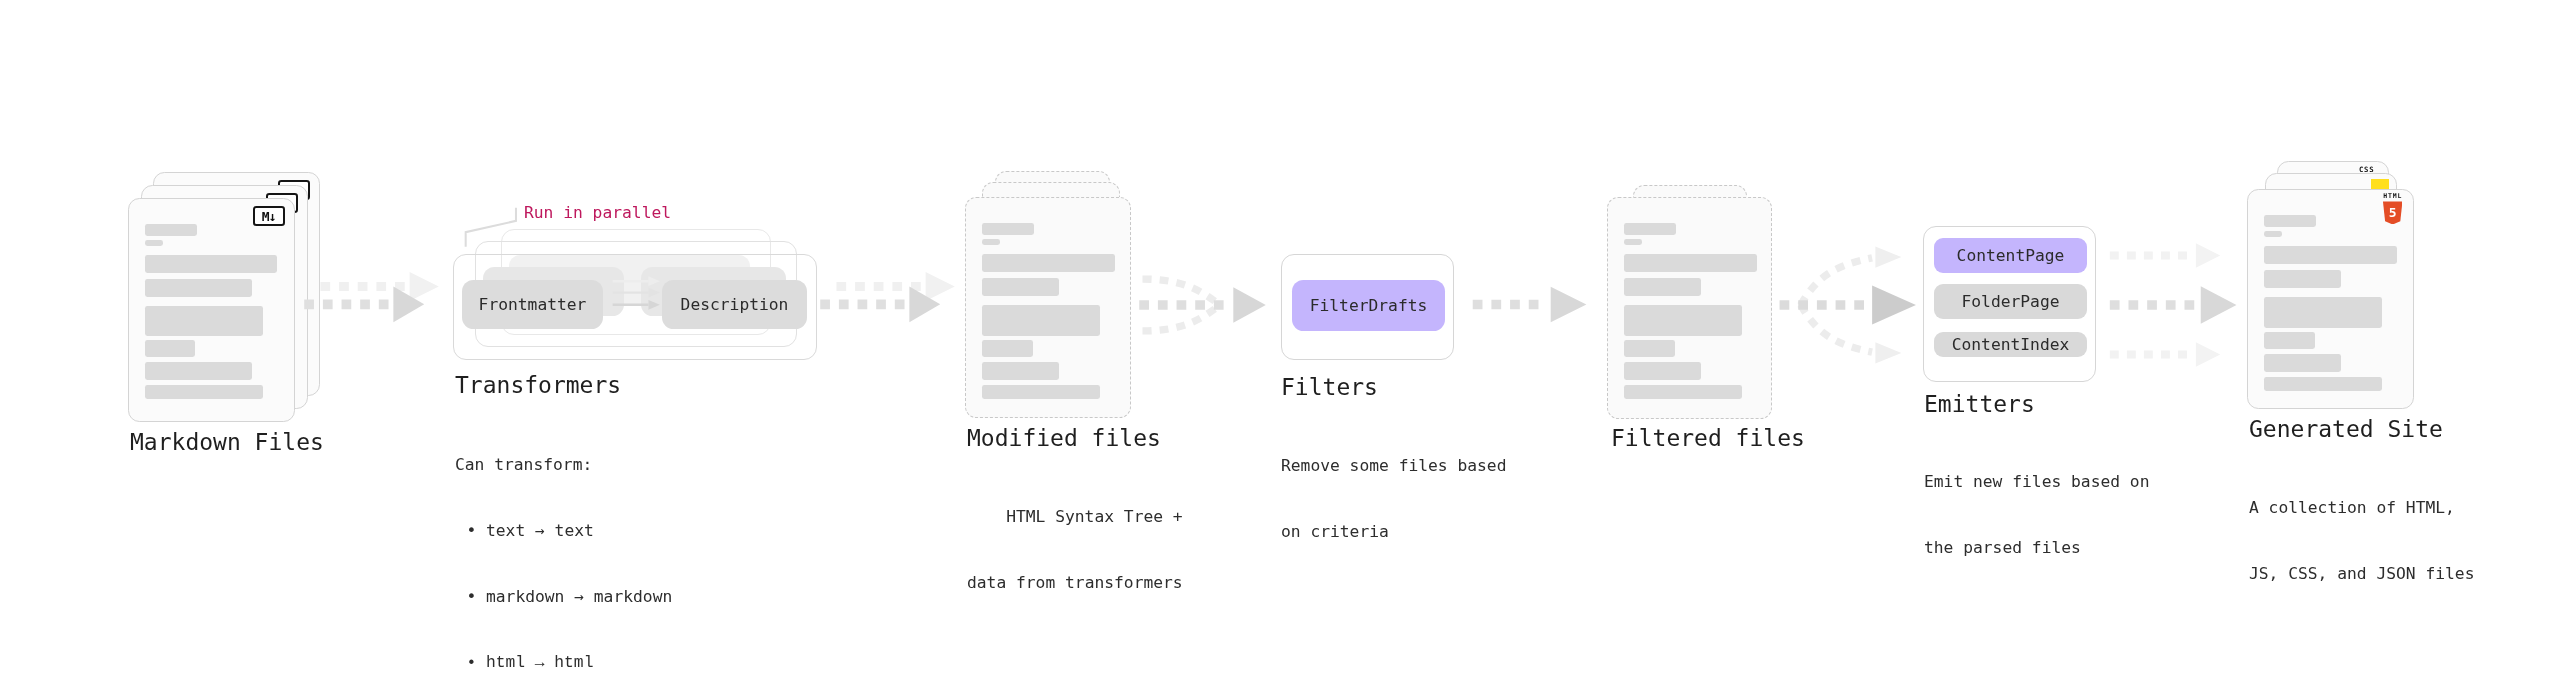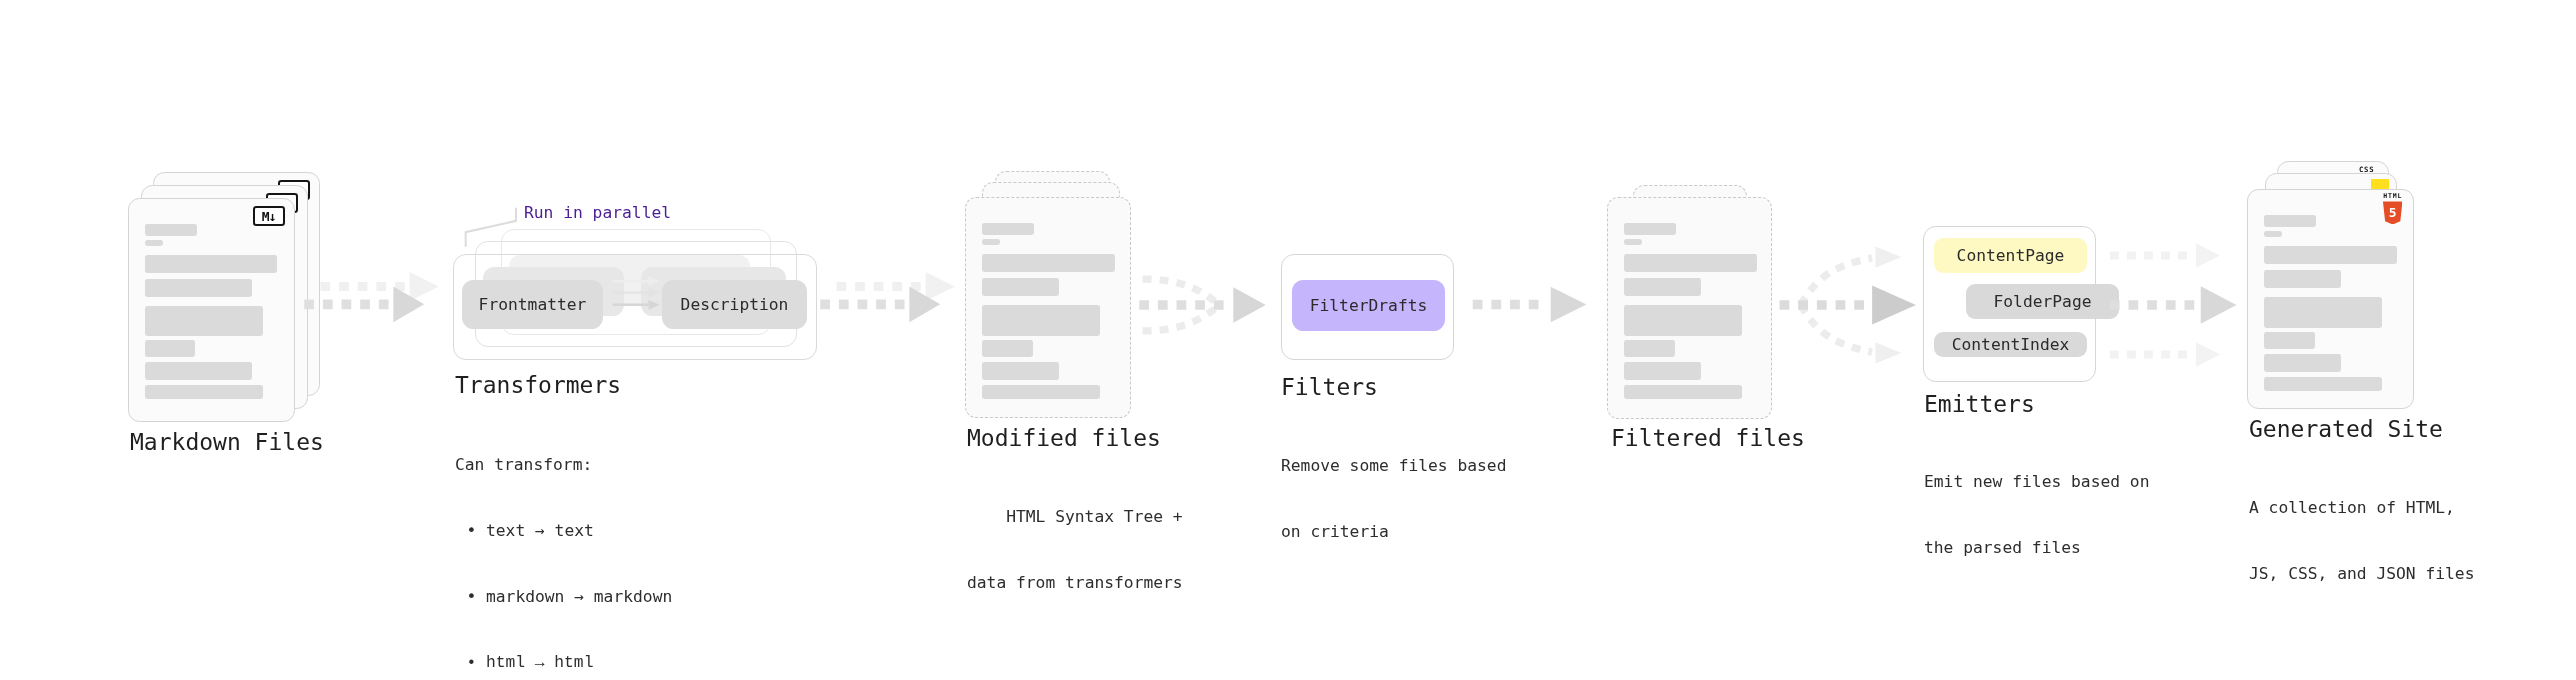--- a/index.html
+++ b/index.html
@@ -29,21 +29,21 @@
     clip-path:polygon(0 0,100% 0,89% 86%,50% 100%,11% 86%);
     display:flex;align-items:center;justify-content:center;
     color:#fff;font-weight:bold;font-size:13px;}
   
   .gbox{position:absolute;border-radius:13px;box-sizing:border-box;background:transparent;}
   .pill{position:absolute;border-radius:11.4px;display:flex;align-items:center;justify-content:center;
     font-size:16.3px;color:#2b2b2b;box-sizing:border-box;}
   
   .heading{position:absolute;font-size:23px;color:#1f1f1f;white-space:pre;line-height:28px;}
   .body-text{position:absolute;font-size:16.3px;color:#2d2d2d;white-space:pre;line-height:22px;}
-  .note-text{position:absolute;font-size:16.3px;color:#4c1d95;white-space:pre;line-height:19.5px;}
+  .note-text{position:absolute;font-size:16.3px;color:#be185d;white-space:pre;line-height:19.5px;}
   svg{position:absolute;overflow:visible;}
 </style>
 </head>
 <body>
 
 <div id="canvas">
 
   <div>
     <div class="doc solid" style="left:153px;top:172px;width:167px;height:224px;">
       <div class="md-badge">
@@ -193,24 +193,24 @@
     <path d="M 30,85 C 50,50 72,36 118,27" fill="none" stroke="#ececec" stroke-width="9" stroke-dasharray="11 10"></path>
     <polygon points="122,13 122,39 154,26" fill="#efefef"></polygon>
     <path d="M 30,85 C 50,120 72,134 118,143" fill="none" stroke="#ececec" stroke-width="9" stroke-dasharray="11 10"></path>
     <polygon points="122,131 122,157 154,144" fill="#efefef"></polygon>
     <line x1="4" y1="85" x2="114" y2="85" stroke="#dbdbdb" stroke-width="12" stroke-dasharray="12 11"></line>
     <polygon points="118,61 118,109 172,85" fill="#cccccc"></polygon>
   </svg>
 
   <div>
     <div class="gbox" style="left:1923px;top:226px;width:173px;height:156px;border:1.6px solid #d6d6d6;background:#ffffff;"></div>
-    <div class="pill" style="left:1934px;top:238px;width:153px;height:35px;border-radius:9px;background:#fef9c3;">
+    <div class="pill" style="left:1934px;top:238px;width:153px;height:35px;border-radius:9px;background:#c4b5fd;">
         <span>ContentPage</span>
       </div>
-    <div class="pill" style="left:1934px;top:284px;width:153px;height:35px;border-radius:9px;background:#d9d9d9;margin-left:32px;">
+    <div class="pill" style="left:1934px;top:284px;width:153px;height:35px;border-radius:9px;background:#d9d9d9;">
         <span>FolderPage</span>
       </div>
     <div class="pill" style="left:1934px;top:332px;width:153px;height:25px;border-radius:9px;background:#d9d9d9;">
         <span>ContentIndex</span>
       </div>
     <div class="heading" style="left:1924px;top:390px;">Emitters</div>
     <div class="body-text" style="left:1924px;top:427px;">
       <div>Emit new files based on</div>
       <div>the parsed files</div>
     </div>

